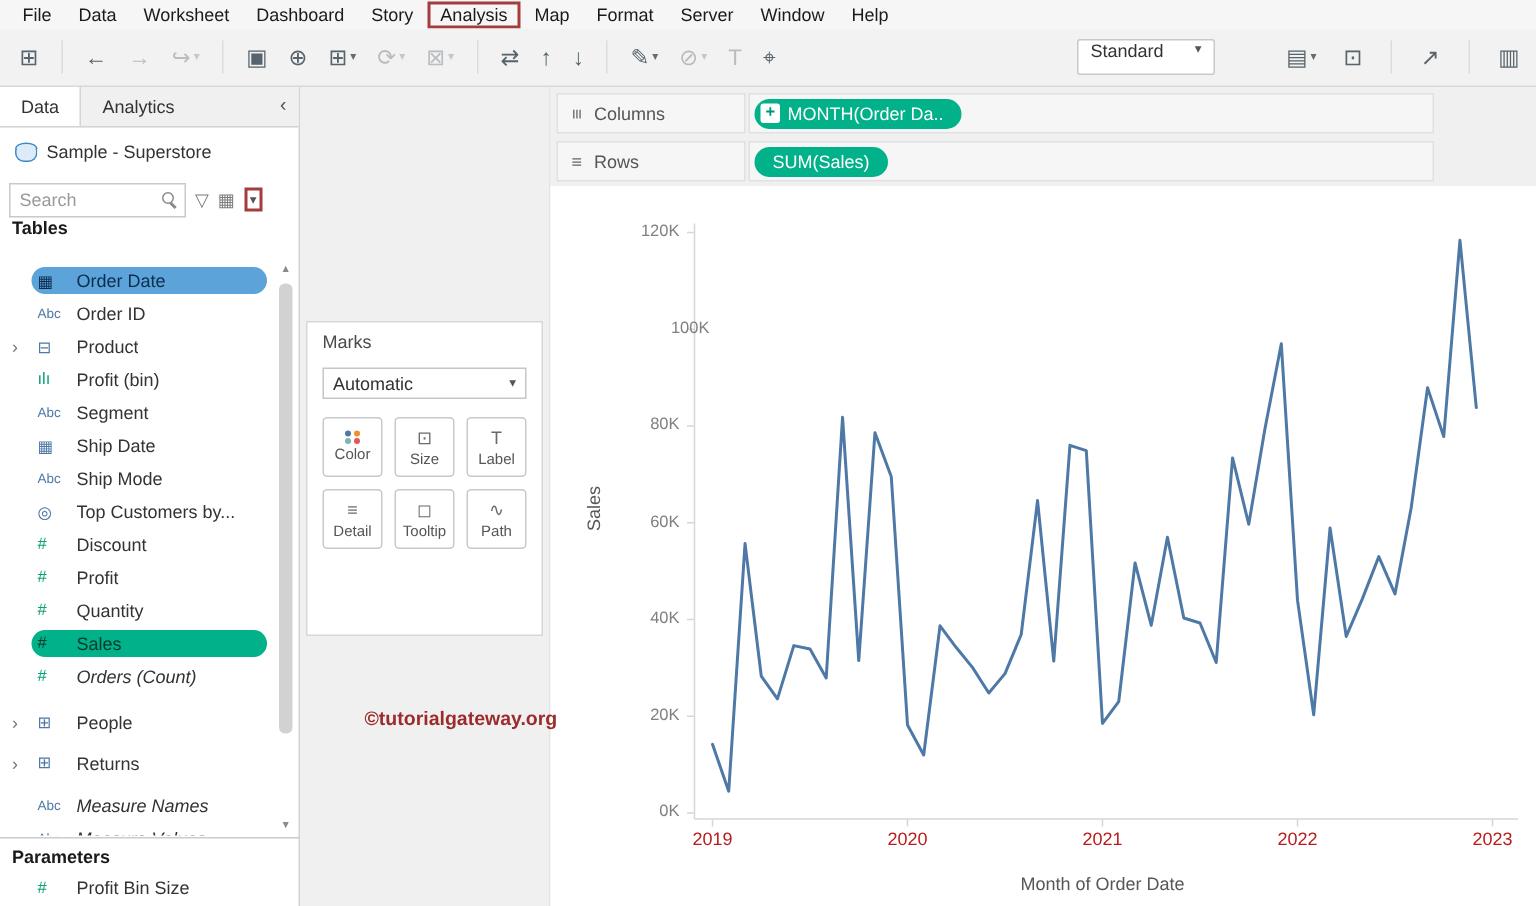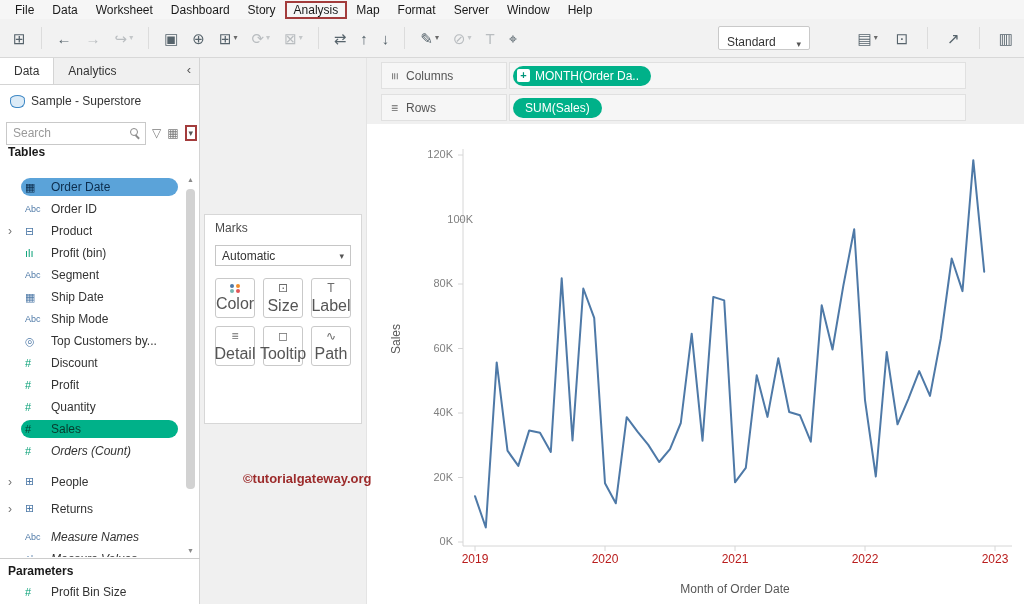--- a/index.html
+++ b/index.html
@@ -14,36 +14,36 @@
 
   
   .toolbar{position:absolute;left:0;top:19px;width:100%;height:39px;background:#f2f2f2;border-bottom:1px solid #d8d8d8}
   .tb-left{position:absolute;left:8px;top:0;height:38px;display:flex;align-items:center;gap:4px}
   .tb-btn{display:inline-flex;align-items:center;color:#57646c;font-size:15px;padding:3px 5px;border-radius:2px;line-height:1}
   .tb-btn .g{display:inline-block}
   .tb-btn .crt{font-size:8px;margin-left:2px;color:#6a6a6a}
   .tb-btn.dis{color:#b9bdc0}
   .tb-btn.dis .crt{color:#c4c7c9}
   .tb-sep{width:1px;height:22px;background:#dcdcdc;margin:0 6px}
-  .fitdd{position:absolute;left:718px;top:7px;width:92px;height:24px;background:#fff;border:1px solid #c9c9c9;border-radius:2px;display:flex;align-items:flex-end;justify-content:space-between;padding:0 8px;font-size:12px;color:#333}
+  .fitdd{position:absolute;left:718px;top:7px;width:92px;height:24px;background:#fff;border:1px solid #c9c9c9;border-radius:2px;display:flex;align-items:flex-start;justify-content:space-between;padding:0 8px;font-size:12px;color:#333}
   .fitdd .crt{font-size:9px;color:#555}
   .tb-right{position:absolute;right:6px;top:0;height:38px;display:flex;align-items:center;gap:8px}
 
   
   .sidebar{position:absolute;left:0;top:58px;width:200px;height:546px;background:#fff;border-right:1px solid #d4d4d4}
   .tabs{position:absolute;left:0;top:0;width:100%;height:27px;display:flex;align-items:stretch;border-bottom:1px solid #d4d4d4;background:#f0f0f0}
   .tab{padding:6px 14px 0 14px;font-size:12px;color:#333}
   .tab.active{background:#fff;border-right:1px solid #d4d4d4}
   .collapse{margin-left:auto;padding:4px 8px;color:#555;font-size:13px}
   .ds-row{position:absolute;top:27px;left:0;width:100%;height:32px;display:flex;align-items:center;padding-left:10px;gap:8px;font-size:12px;color:#333}
   .ds-icon{width:13px;height:13px;position:relative;display:inline-block}
   .ds-icon:before{content:"";position:absolute;left:0;top:0;width:13px;height:6px;border:1px solid #3f88c5;border-radius:50%;background:#dcebf7}
   .ds-icon:after{content:"";position:absolute;left:0;top:5px;width:13px;height:7px;border:1px solid #3f88c5;border-top:none;border-radius:0 0 6px 6px;background:#dcebf7}
   .searchrow{position:absolute;top:63px;left:6px;width:192px;height:24px;display:flex;align-items:center;gap:6px}
-  .searchbox{position:relative;width:140px;height:23px;border:1px solid #c9c9c9;background:#fff}
+  .searchbox{position:relative;width:118px;height:23px;border:1px solid #c9c9c9;background:#fff}
   .searchbox input{width:100%;height:100%;border:none;outline:none;padding:0 20px 0 6px;font-size:12px;color:#333;font-family:inherit;background:transparent}
   .searchbox input::placeholder{color:#9a9a9a}
   .mag{position:absolute;right:5px;top:5px;width:10px;height:10px}
   .mag:before{content:"";position:absolute;left:0;top:0;width:6px;height:6px;border:1.5px solid #8a8a8a;border-radius:50%}
   .mag:after{content:"";position:absolute;right:0px;bottom:0px;width:5px;height:1.5px;background:#8a8a8a;transform:rotate(45deg)}
   .sr-icon{color:#7c7c7c;font-size:12px;line-height:1}
   .redbox{border:2px solid #a33c3c;padding:1px 2px;font-size:9px;color:#555;line-height:10px}
   .tables-heading{position:absolute;top:87px;left:8px;font-size:12px;font-weight:700;color:#1a1a1a}
   .fieldlist{position:absolute;top:118px;left:0;width:184px}
   .frow{display:flex;align-items:center;height:22px;padding-left:8px}
@@ -75,27 +75,27 @@
   .card-pages{top:4px;height:66px}
   .card-filters{top:76px;height:72px}
   .card-marks{top:156px;height:210px}
   .marktype{margin-top:10px;height:21px;border:1px solid #c6c6c6;display:flex;align-items:center;justify-content:space-between;padding:0 6px;background:#fff;color:#333}
   .ddcrt{font-size:9px;color:#555}
   .markbtns{display:flex;flex-wrap:wrap;gap:8px;margin-top:12px}
   .mbtn{width:40px;height:40px;border:1px solid #c9c9c9;border-radius:3px;display:flex;flex-direction:column;align-items:center;justify-content:center;gap:2px;background:#fff}
   .mico{font-size:12px;color:#6b6b6b;height:14px;line-height:14px}
   .mico.dots{display:grid;grid-template-columns:5px 5px;gap:1px;height:auto}
   .mico.dots i{width:4px;height:4px;border-radius:50%;display:block}
-  .mlab{font-size:16px;color:#555;white-space:nowrap}
+  .mlab{font-size:10px;color:#555;white-space:nowrap}
 
   .watermark{position:absolute;left:243px;top:471px;font-size:13px;font-weight:bold;color:#9c2b2b;z-index:6;white-space:nowrap}
 
   
   .vizcol{position:absolute;left:367px;top:58px;width:657px;height:546px;background:#f0f0f0}
-  .shelfrow{position:absolute;left:14px;width:585px;height:27px;display:flex}
+  .shelfrow{position:absolute;left:4px;width:585px;height:27px;display:flex}
   .shelfrow.columns{top:4px}
   .shelfrow.rows{top:36px}
   .shelf-label{width:126px;background:#f6f6f6;border:1px solid #e0e0e0;display:flex;align-items:center;gap:8px;padding-left:9px;color:#555}
   .cols-glyph{display:inline-block;transform:rotate(90deg);font-size:12px;color:#666}
   .rows-glyph{font-size:12px;color:#666}
   .shelf{flex:1;margin-left:2px;background:#f6f6f6;border:1px solid #e0e0e0;display:flex;align-items:center;padding-left:3px}
   .pill{height:20px;background:#00b189;border-radius:10px;color:#fff;display:flex;align-items:center;gap:5px;padding:0 12px 0 4px;font-size:12px;white-space:nowrap}
   .pill.noicon{padding-left:12px}
   .pill-plus{width:13px;height:13px;background:#fff;border-radius:2px;color:#00947a;font-size:11px;line-height:12px;text-align:center;font-weight:bold;flex:none}
   .chartarea{position:absolute;left:0;top:66px;width:657px;height:480px;background:#fff}

